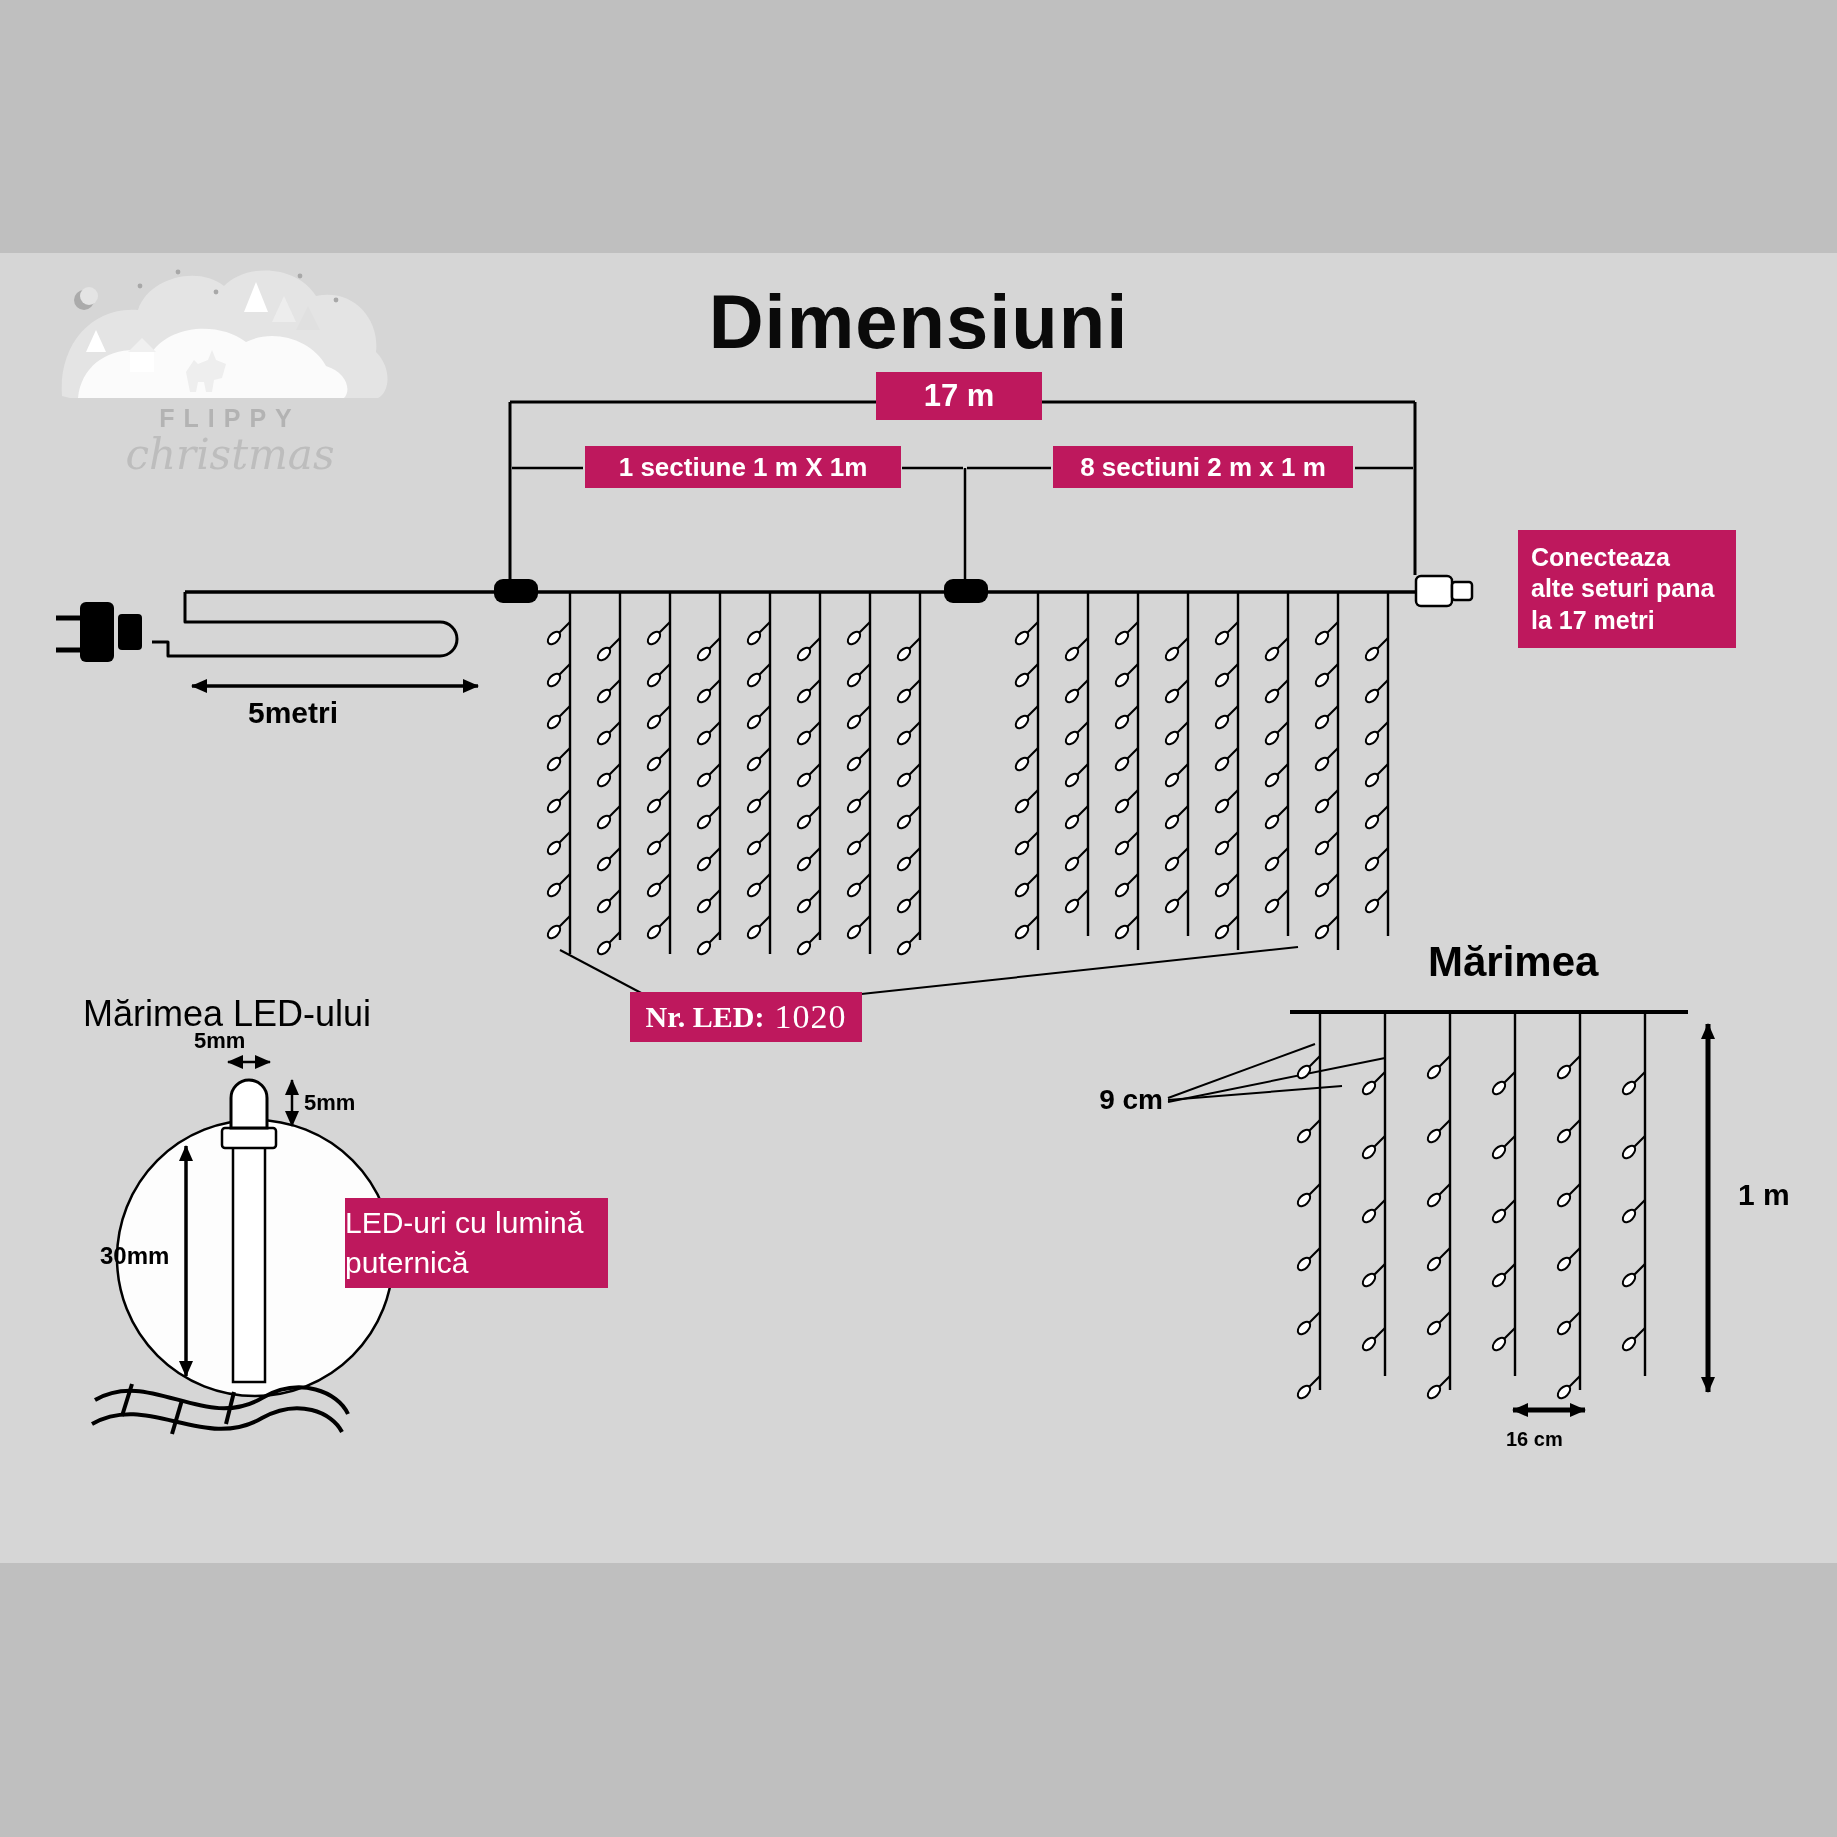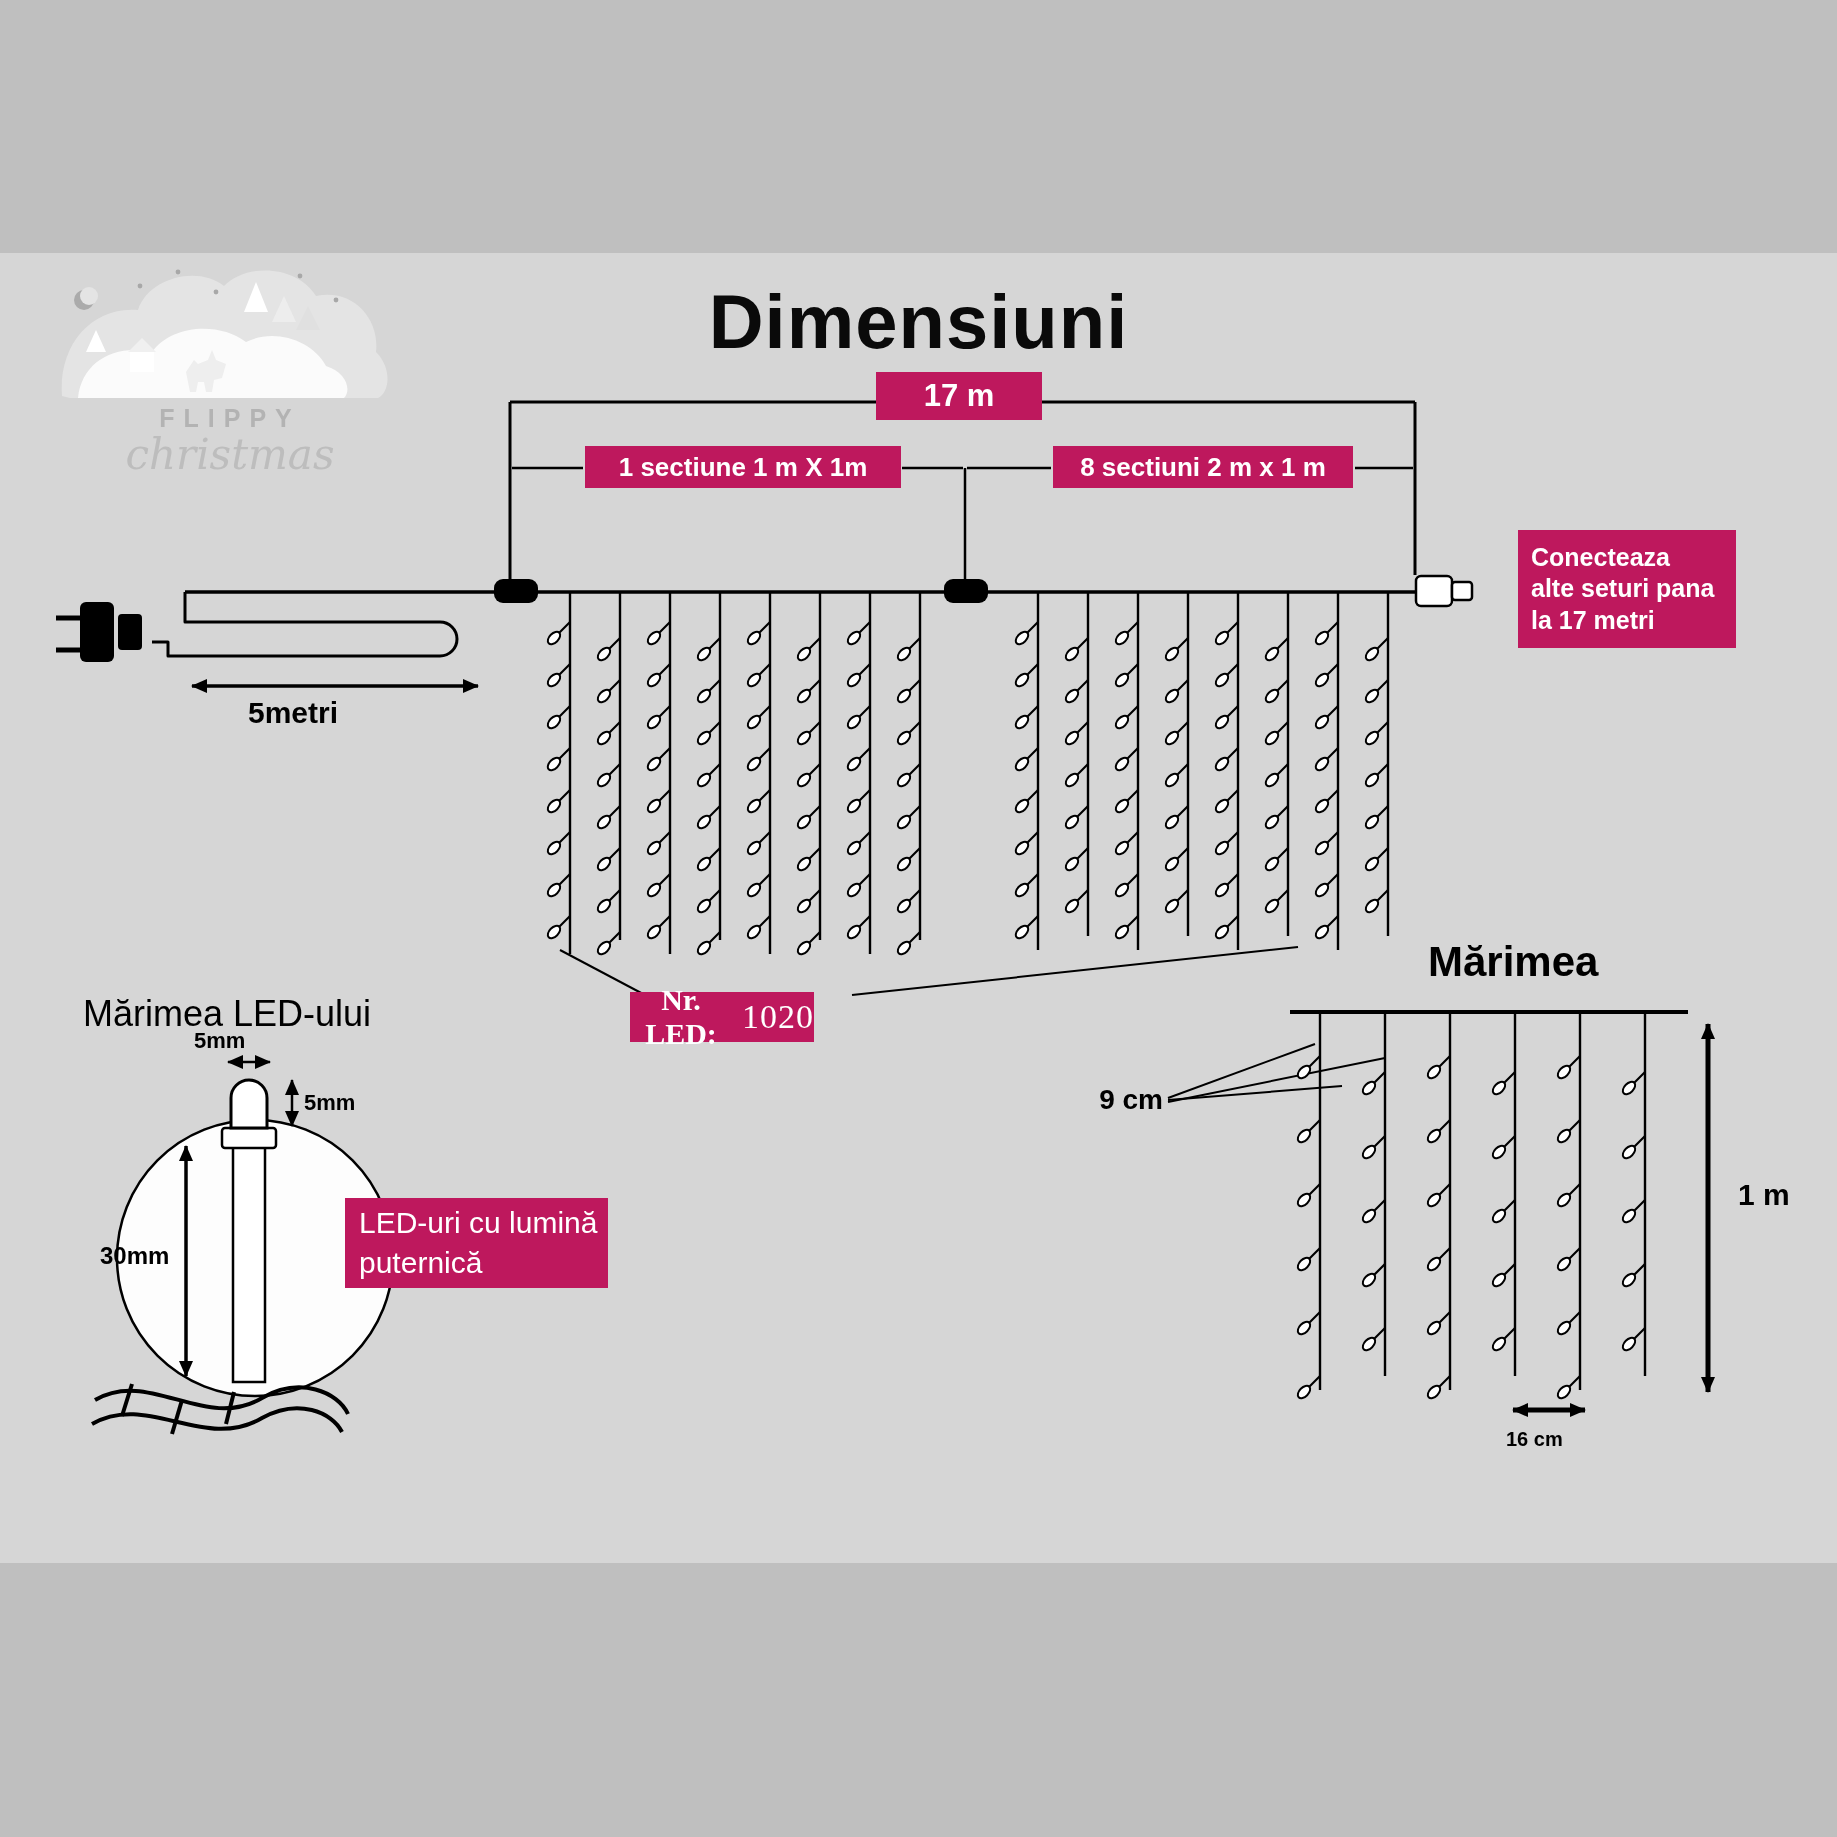--- a/index.html
+++ b/index.html
@@ -12,25 +12,25 @@
   .panel{position:absolute;left:0;top:253px;width:1837px;height:1310px;background:#d6d6d6;}
   #diagram-svg{position:absolute;left:0;top:0;width:1837px;height:1837px;z-index:1;}
   .abs{position:absolute;z-index:3;}
   .page-title{left:0;right:0;top:278px;text-align:center;font-size:76px;font-weight:bold;letter-spacing:1px;color:#0a0a0a;}
   .blackbox{background:#be185d;color:#fff;font-weight:bold;display:flex;align-items:center;justify-content:center;text-align:center;box-sizing:border-box;}
   .box-17m{left:876px;top:372px;width:166px;height:48px;font-size:31px;}
   .box-s1{left:585px;top:446px;width:316px;height:42px;font-size:26px;}
   .box-s2{left:1053px;top:446px;width:300px;height:42px;font-size:26px;}
   .box-connect{left:1518px;top:530px;width:218px;height:118px;font-size:25px;
     flex-direction:column;align-items:flex-start;justify-content:center;padding-left:13px;line-height:1.25;text-align:left;}
-  .box-nrled{left:630px;top:992px;width:184px;height:50px;font-family:"Liberation Serif",serif;}
+  .box-nrled{left:630px;top:992px;width:232px;height:50px;font-family:"Liberation Serif",serif;}
   .box-nrled .nl-label{font-weight:bold;font-size:30px;margin-right:10px;}
   .box-nrled .nl-value{font-weight:normal;font-size:34px;letter-spacing:1px;}
   .box-ledinfo{left:345px;top:1198px;width:263px;height:90px;font-size:30px;font-weight:normal;
-    flex-direction:column;align-items:flex-start;justify-content:center;padding-left:14px;line-height:1.35;text-align:left;}
+    flex-direction:column;align-items:flex-start;justify-content:center;line-height:1.35;text-align:left;}
   .lbl{color:#000;white-space:nowrap;}
   .lbl-spatiere{left:1428px;top:938px;font-size:42px;font-weight:600;}
   .lbl-marimea{left:83px;top:993px;font-size:36px;}
   .lbl-9cm{left:1075px;top:1084px;width:88px;font-size:28px;font-weight:bold;text-align:right;}
   .lbl-1m{left:1738px;top:1178px;font-size:30px;font-weight:bold;}
   .lbl-16cm{left:1506px;top:1428px;font-size:20px;font-weight:bold;}
   .lbl-5metri{left:248px;top:696px;font-size:30px;font-weight:bold;}
   .lbl-5mm-top{left:194px;top:1028px;font-size:22px;font-weight:bold;}
   .lbl-5mm-side{left:304px;top:1090px;font-size:22px;font-weight:bold;}
   .lbl-30mm{left:100px;top:1242px;font-size:24px;font-weight:bold;}

